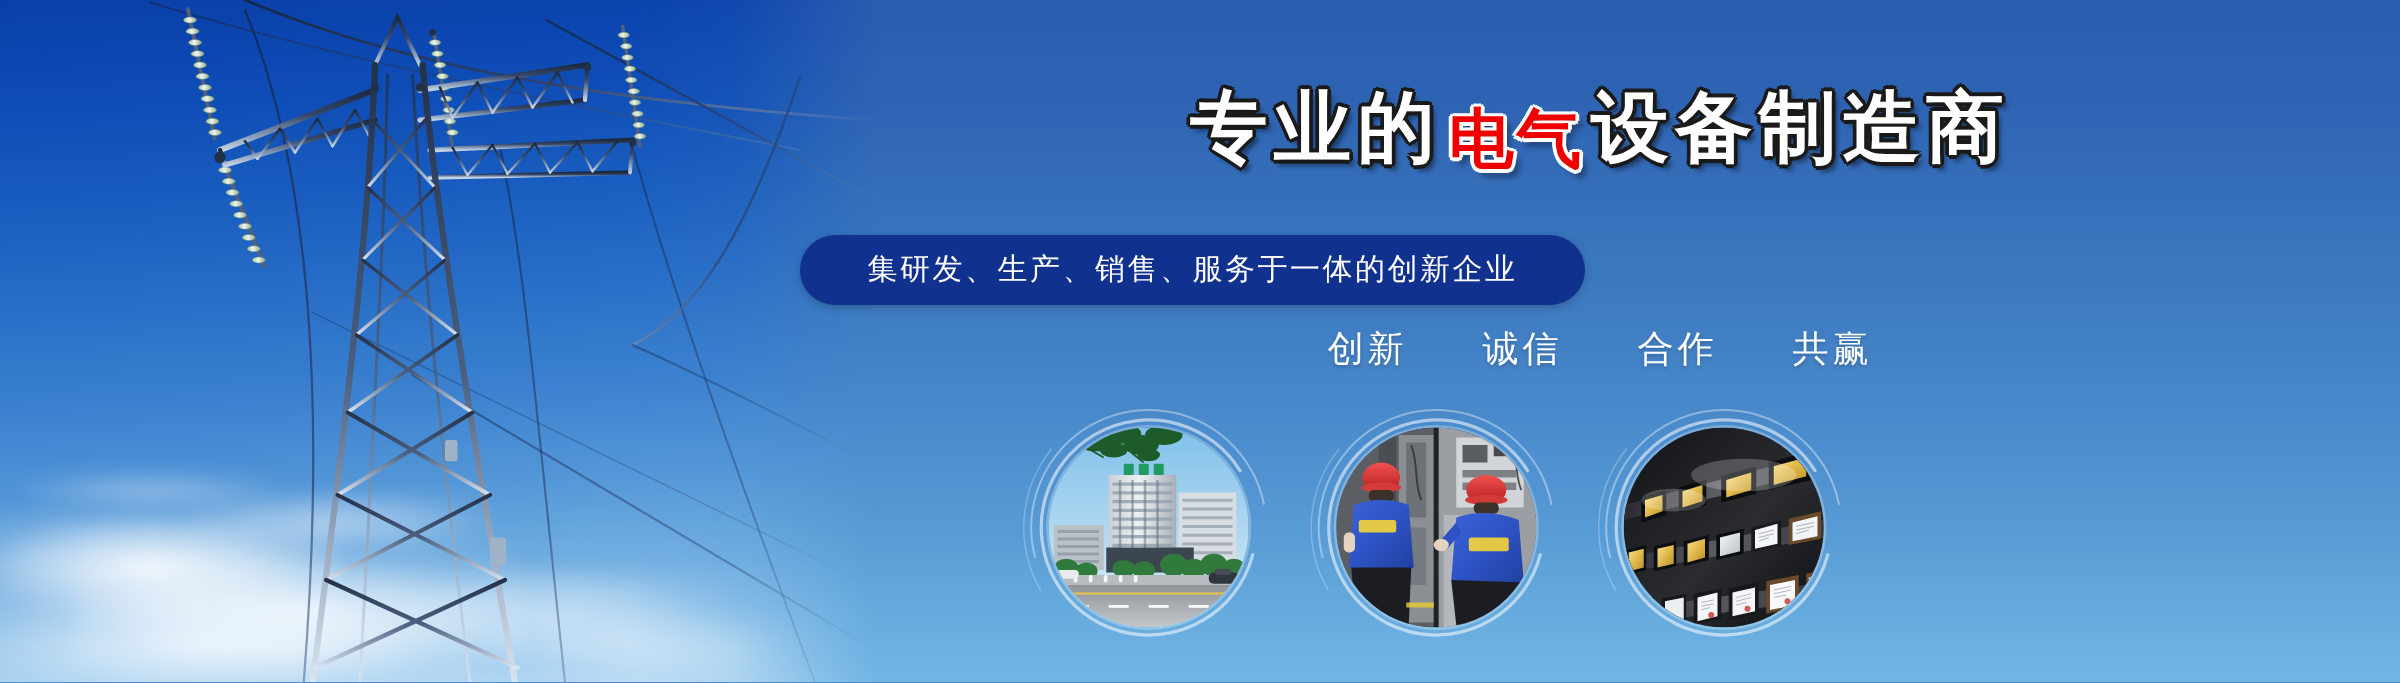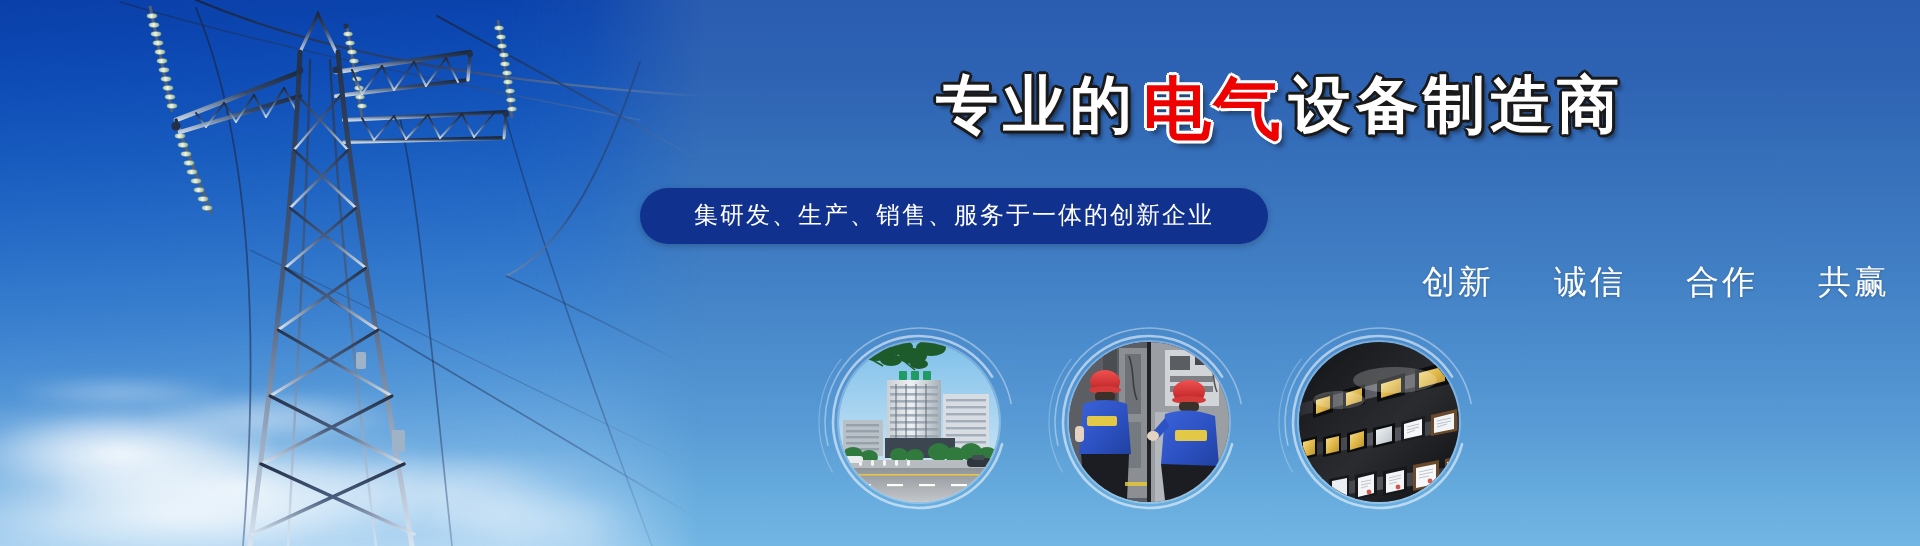--- a/index.html
+++ b/index.html
@@ -68,21 +68,21 @@
     text-shadow:
       -2px -2px 0 #1a1a1a,  2px -2px 0 #1a1a1a,
       -2px  2px 0 #1a1a1a,  2px  2px 0 #1a1a1a,
       -3px  0   0 #1a1a1a,  3px  0   0 #1a1a1a,
        0   -3px 0 #1a1a1a,  0    3px 0 #1a1a1a,
        4px  5px 4px rgba(0,0,0,.45);
   }
   #headline .accent {
     display:inline-block;
     color:#ee0000;
-    font-size:68px;
+    font-size:52px;
     letter-spacing:2px;
     margin:2px 6px;
     vertical-align:-6px;
     text-shadow:
       -2px -2px 0 #ffffff,  2px -2px 0 #ffffff,
       -2px  2px 0 #ffffff,  2px  2px 0 #ffffff,
       -3px  0   0 #ffffff,  3px  0   0 #ffffff,
        0   -3px 0 #ffffff,  0    3px 0 #ffffff,
        5px  6px 5px rgba(0,0,0,.40);
   }
@@ -100,22 +100,22 @@
     padding:11px 54px 13px;
     font-size:24px;
     letter-spacing:2px;
     font-weight:normal;
     box-shadow:0 2px 7px rgba(0,0,0,.22);
   }
 
   
   #keywords {
     position:absolute; left:0; top:260px; width:1280px;
-    text-align:right;
-    font-size:33px; color:#ffffff;
+    text-align:center;
+    font-size:29px; color:#ffffff;
     letter-spacing:3px;
     text-shadow:0 1px 3px rgba(0,0,0,.22);
     font-family:Liberation Serif, serif;
   }
   #keywords .kw { display:inline-block; margin:0 30px; }
 
   
   #circles {
     position:absolute; left:0; top:318px; width:1280px; height:228px;
   }

